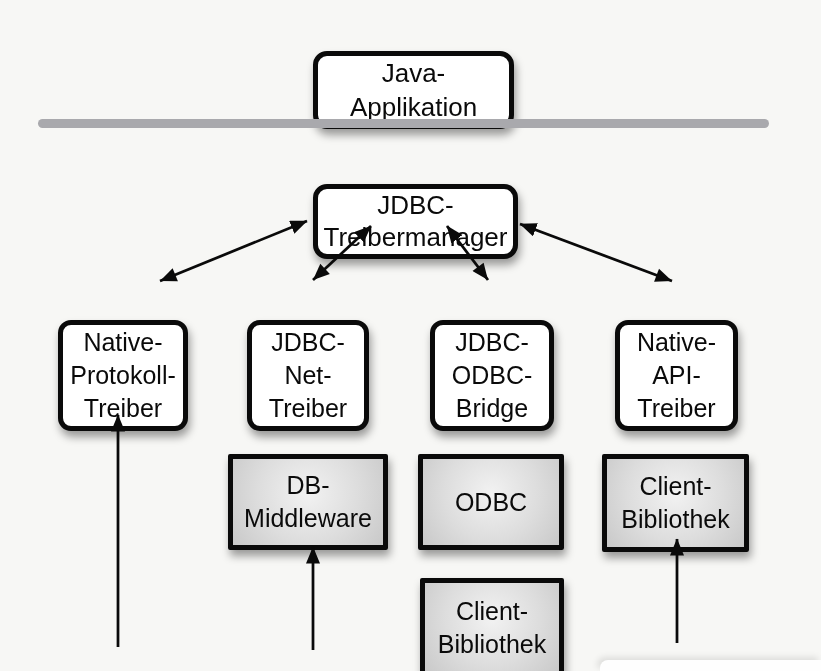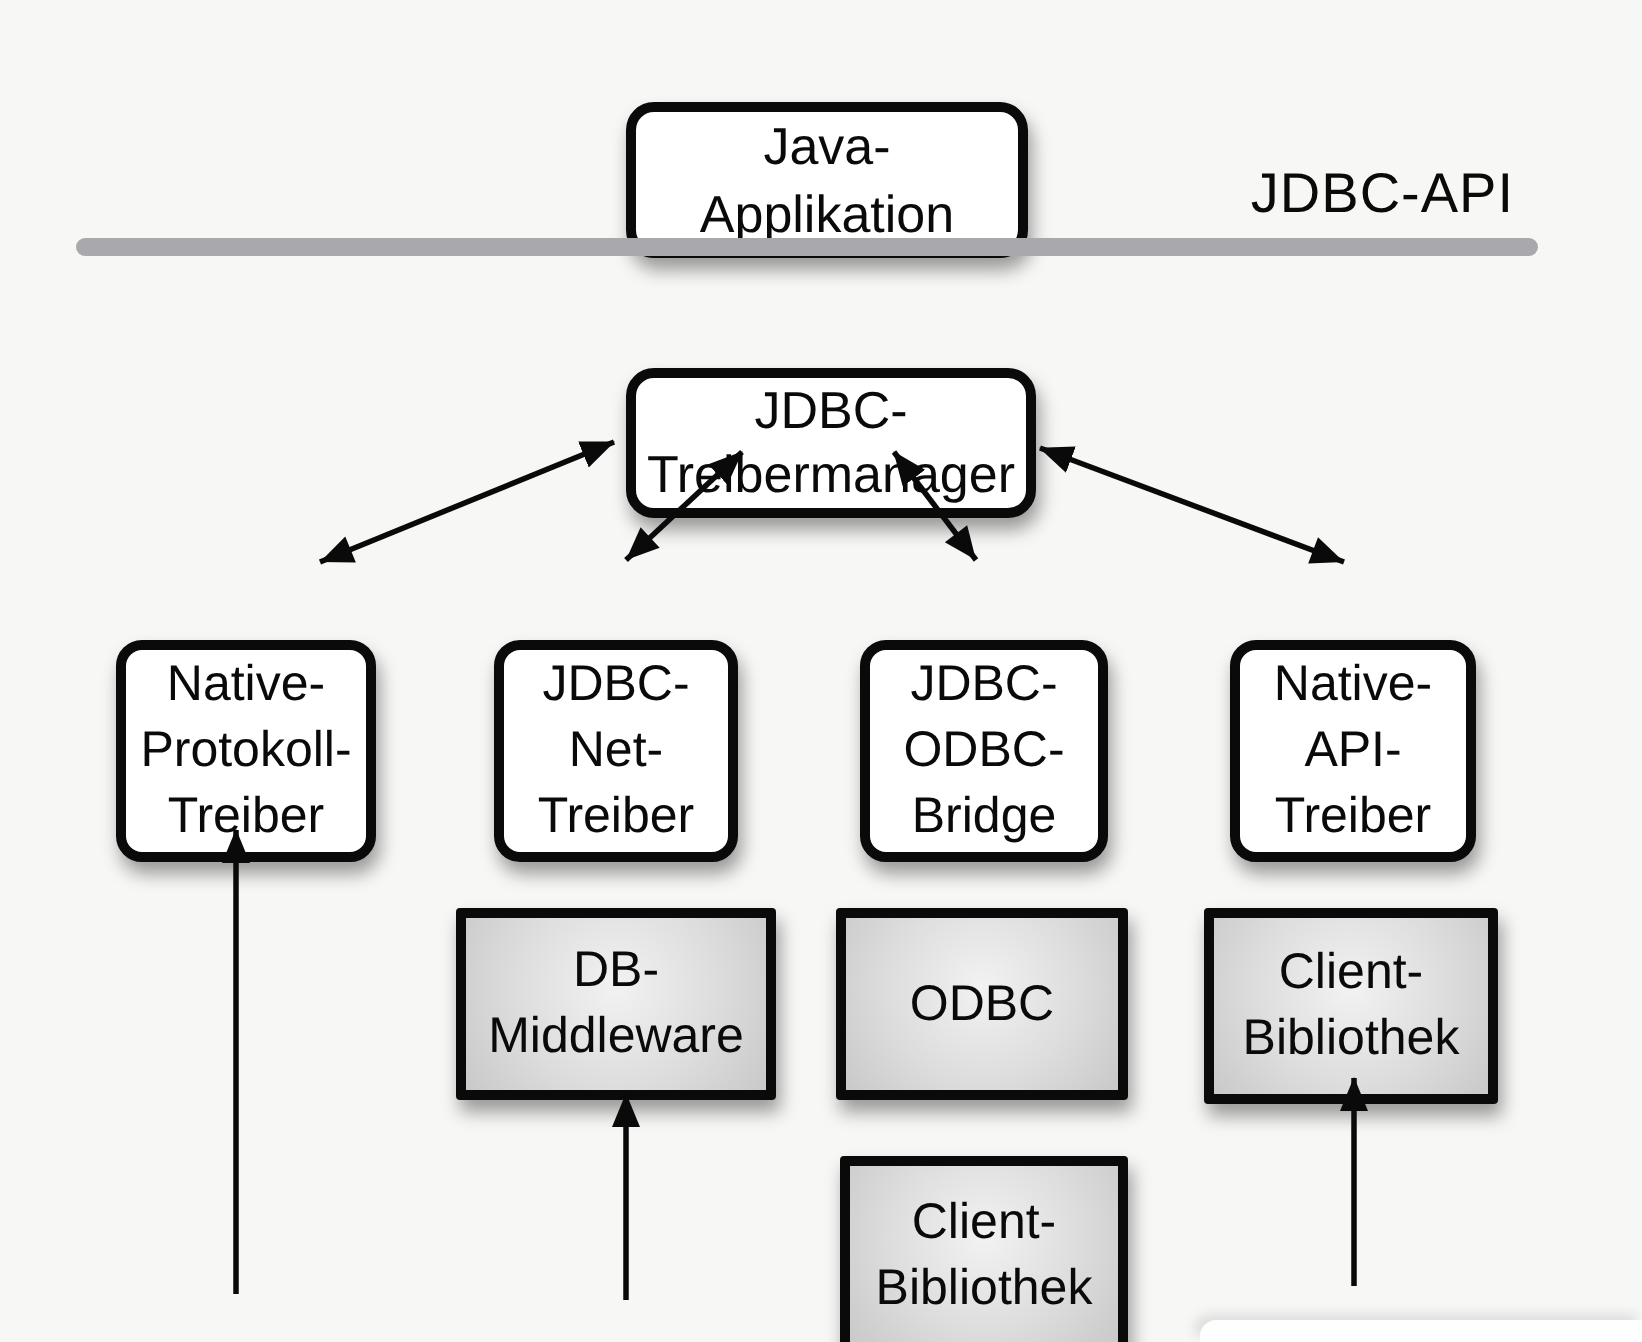--- a/index.html
+++ b/index.html
@@ -84,21 +84,20 @@
   }
 </style>
 </head>
 <body>
 
 <div class="stage">
 
   <div class="box wbox" id="box-app">Java-
 Applikation</div>
 
-  <div class="api-label">JDBC-API</div>
   <div class="divider"></div>
 
   <div class="box wbox" id="box-mgr">JDBC-
 Treibermanager</div>
 
   <div class="box wbox" id="box-d1">Native-
 Protokoll-
 Treiber</div>
   <div class="box wbox" id="box-d2">JDBC-
 Net-

